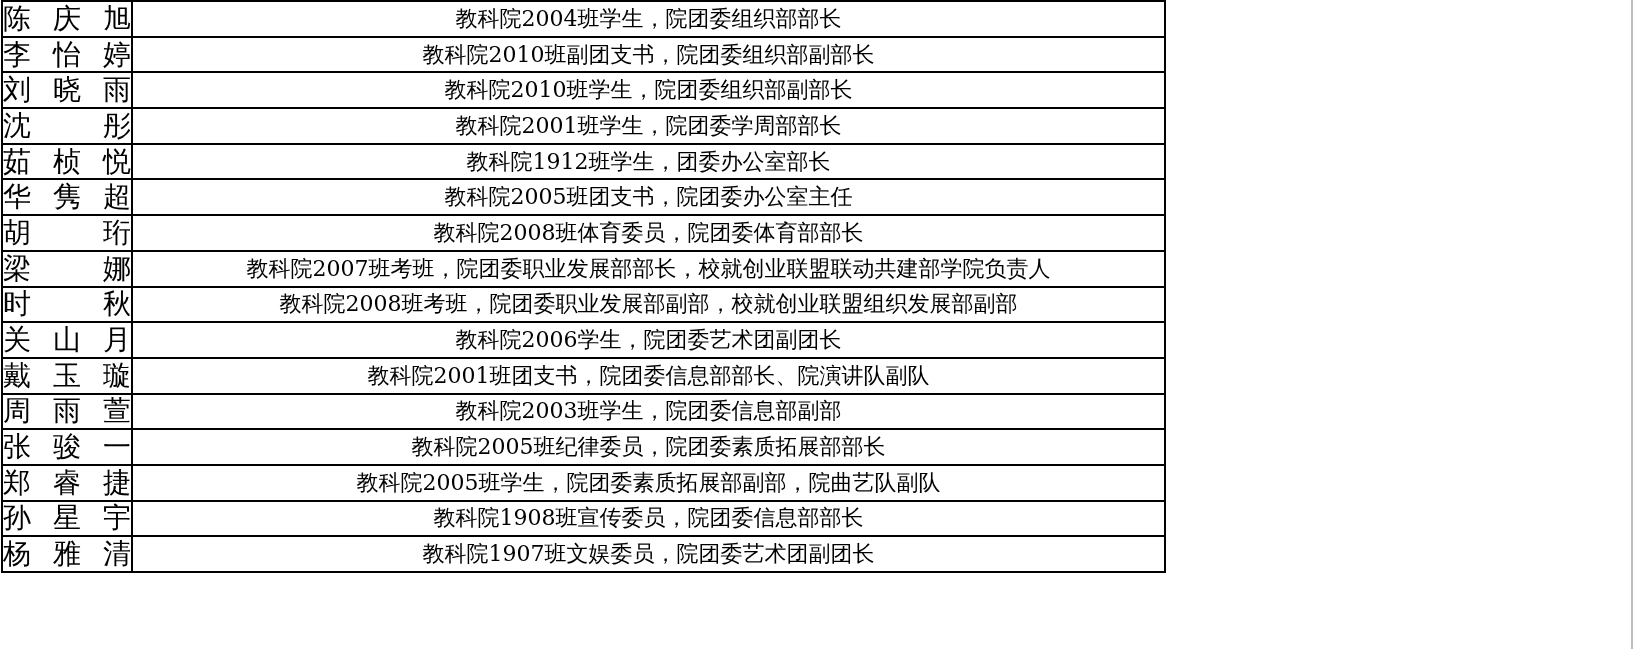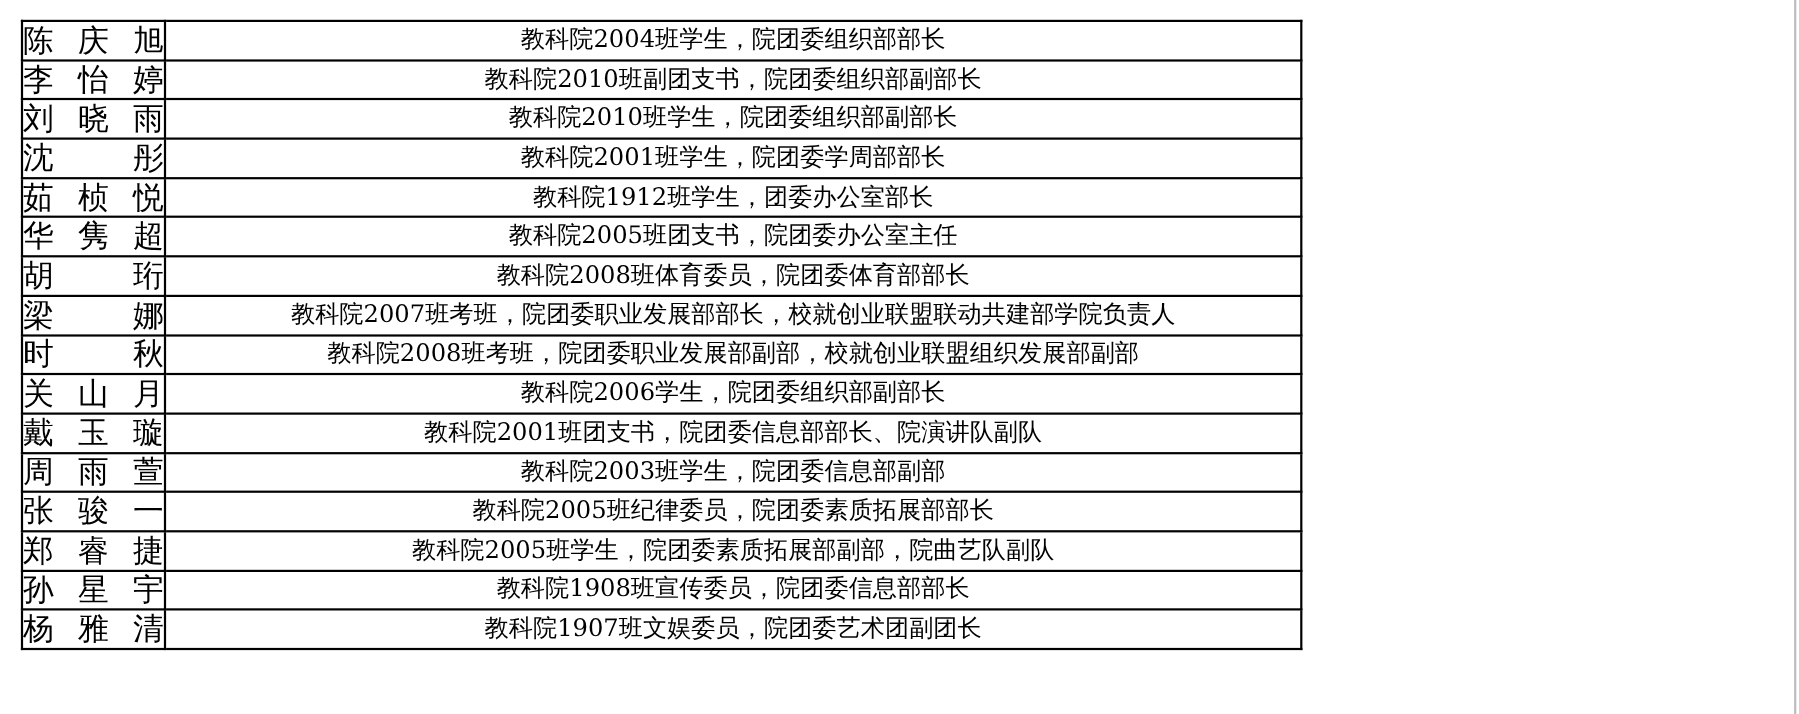--- a/index.html
+++ b/index.html
@@ -14,21 +14,21 @@
   .viewport {
     position: relative;
     width: 1635px;
     height: 649px;
     background: #ffffff;
   }
   table.grid {
     border-collapse: collapse;
     table-layout: fixed;
     width: 1163px;
-    margin: 18px;
+    margin: 0;
     position: absolute;
     left: 1px;
     top: 0;
   }
   table.grid col.c-name { width: 130px; }
   table.grid col.c-desc { width: 1033px; }
   table.grid td {
     border: 2px solid #000000;
     height: 33.7px;
     padding: 0;
@@ -147,21 +147,21 @@
     </td>
     <td class="desc-cell">
       <span class="desc-text">教科院2008班考班，院团委职业发展部副部，校就创业联盟组织发展部副部</span>
     </td>
   </tr>
         <tr>
     <td class="name-cell">
       <span class="name-text">关山月</span>
     </td>
     <td class="desc-cell">
-      <span class="desc-text">教科院2006学生，院团委组织部副部长</span>
+      <span class="desc-text">教科院2006学生，院团委艺术团副团长</span>
     </td>
   </tr>
         <tr>
     <td class="name-cell">
       <span class="name-text">戴玉璇</span>
     </td>
     <td class="desc-cell">
       <span class="desc-text">教科院2001班团支书，院团委信息部部长、院演讲队副队</span>
     </td>
   </tr>

